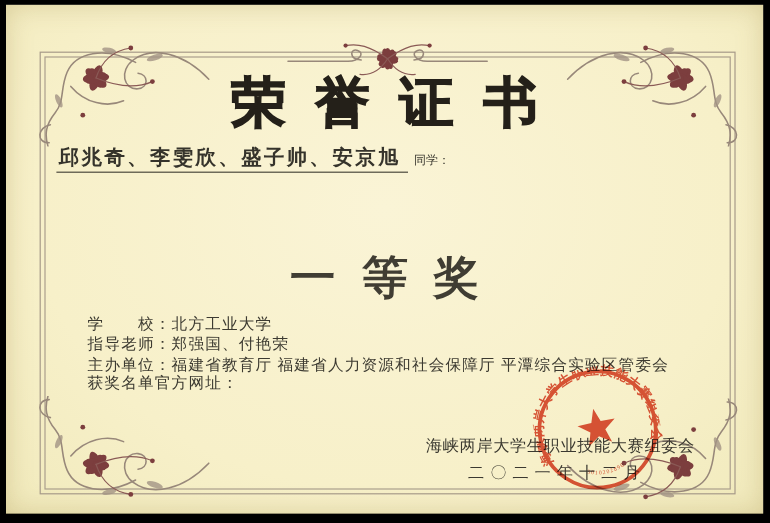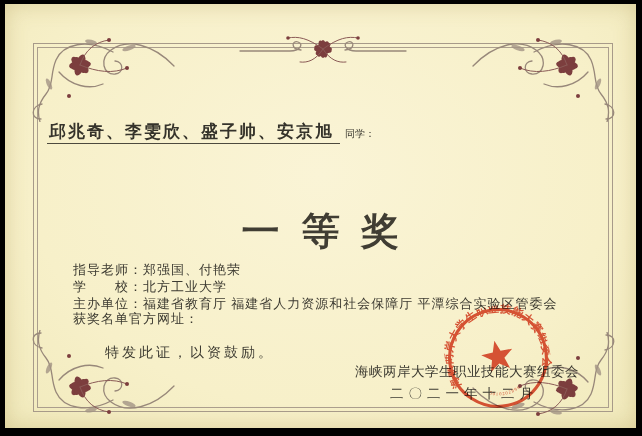--- a/index.html
+++ b/index.html
@@ -139,44 +139,44 @@
   <svg class="orn orn-bl" width="150" height="90">
       <use href="#cornerOrn"></use>
     </svg>
   <svg class="orn orn-br" width="150" height="90">
       <use href="#cornerOrn"></use>
     </svg>
   <svg class="orn orn-tc" width="170" height="38">
       <use href="#centerOrn"></use>
     </svg>
 
+  <div class="title">荣誉证书</div>
 
   <div class="recipients">
     <span class="recipient-names">邱兆奇、李雯欣、盛子帅、安京旭</span><span class="recipients-suffix">同学：</span>
   </div>
 
 
   <div class="award">一等奖</div>
 
   <div class="details">
     <div class="detail-row">
-      <span>指导老师：</span><span>郑强国、付艳荣</span>
+      <span>学　　校：</span><span>北方工业大学</span>
     </div>
     <div class="detail-row">
-      <span>学　　校：</span><span>北方工业大学</span>
+      <span>指导老师：</span><span>郑强国、付艳荣</span>
     </div>
     <div class="detail-row">
       <span>主办单位：</span><span>福建省教育厅 福建省人力资源和社会保障厅 平潭综合实验区管委会</span>
     </div>
     <div class="detail-row tight">
       <span>获奖名单官方网址：</span><span></span>
     </div>
   </div>
 
-  <div class="closing">特发此证，以资鼓励。</div>
 
   <div class="issuer-block">
     <div class="issuer-name">海峡两岸大学生职业技能大赛组委会</div>
     <div class="issue-date">二〇二一年十二月</div>
   </div>
 
   <svg class="seal" viewBox="0 0 100 100">
     <circle class="seal-ring" cx="50" cy="50" r="46.5"></circle>
     <polygon class="seal-star" points="50,33 53.8,43.8 65.2,44.1 56.1,51 59.4,61.9 50,55.4 40.6,61.9 43.9,51 34.8,44.1 46.2,43.8"></polygon>
     <path id="sealTextArc" d="M 8.7 65 A 44 44 0 1 1 91.3 65" fill="none"></path>

